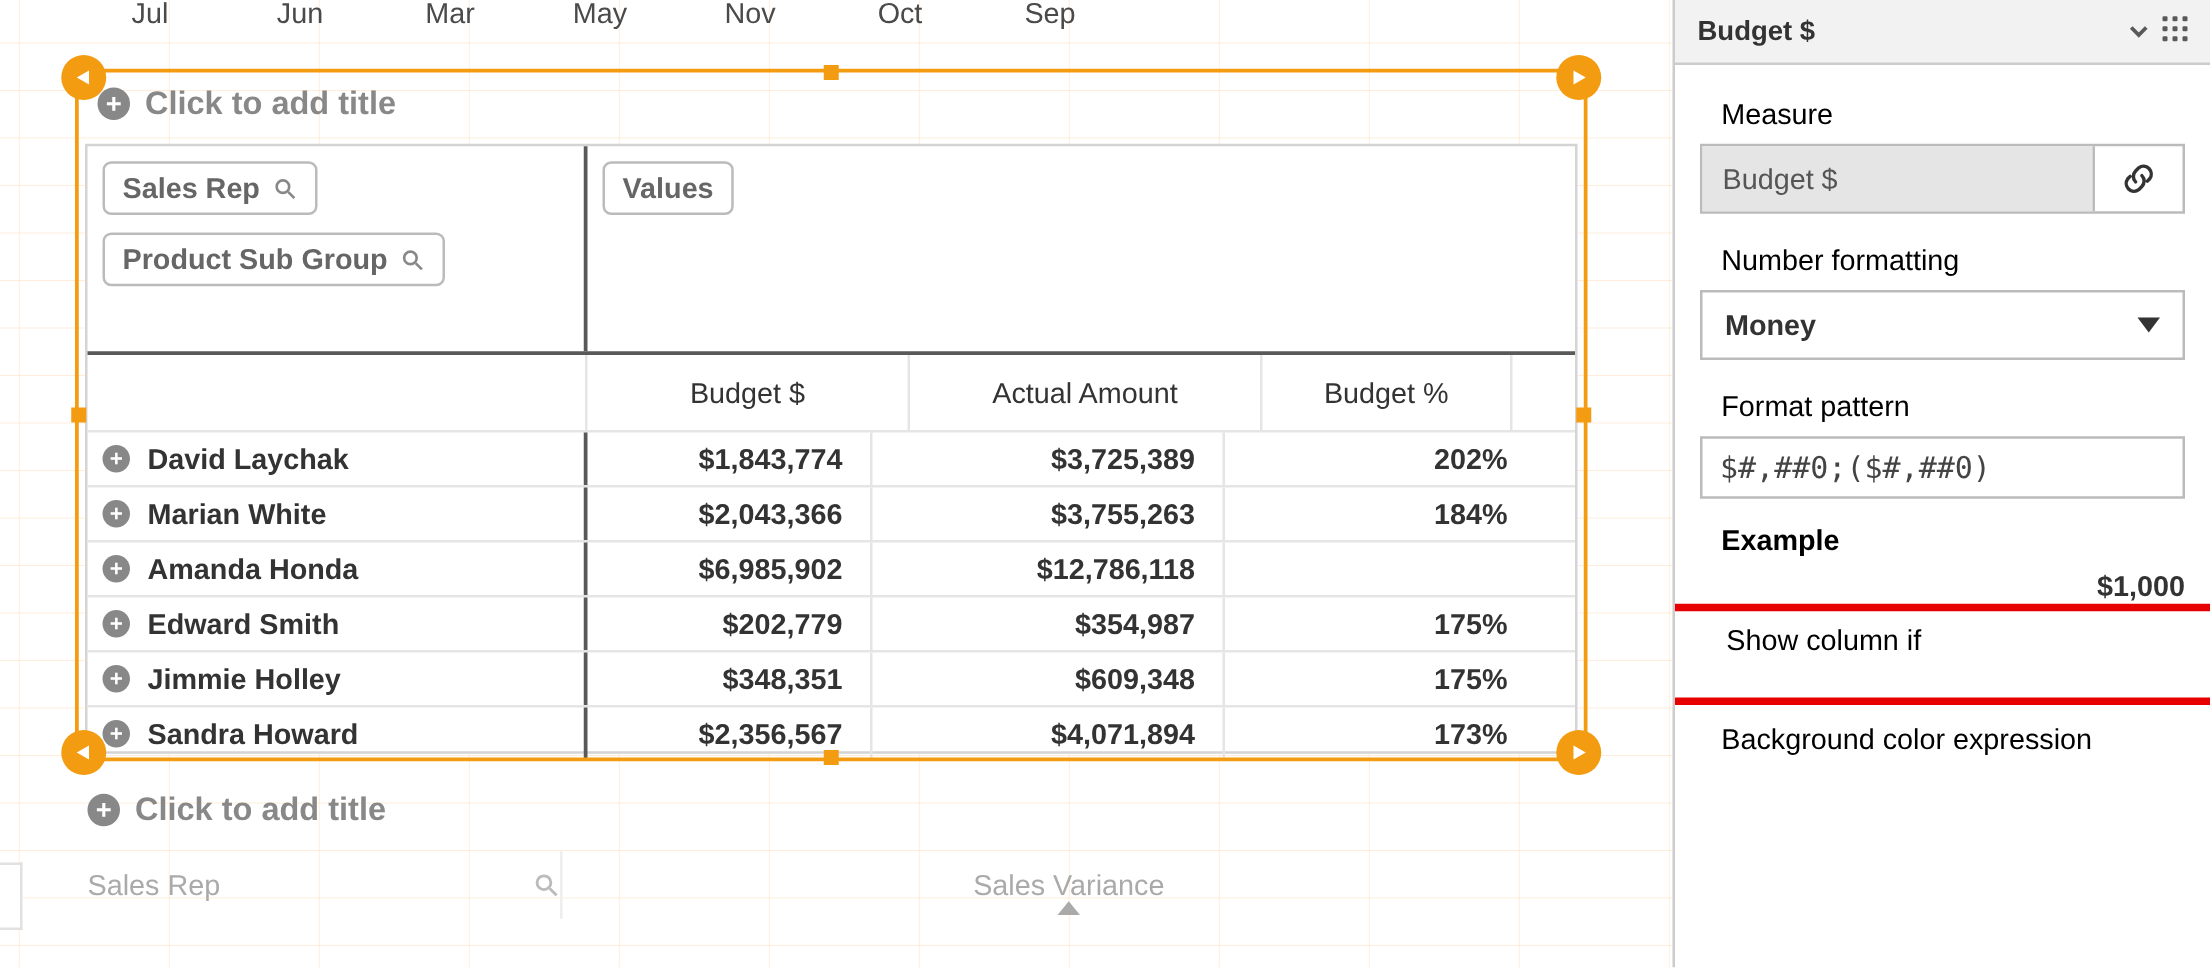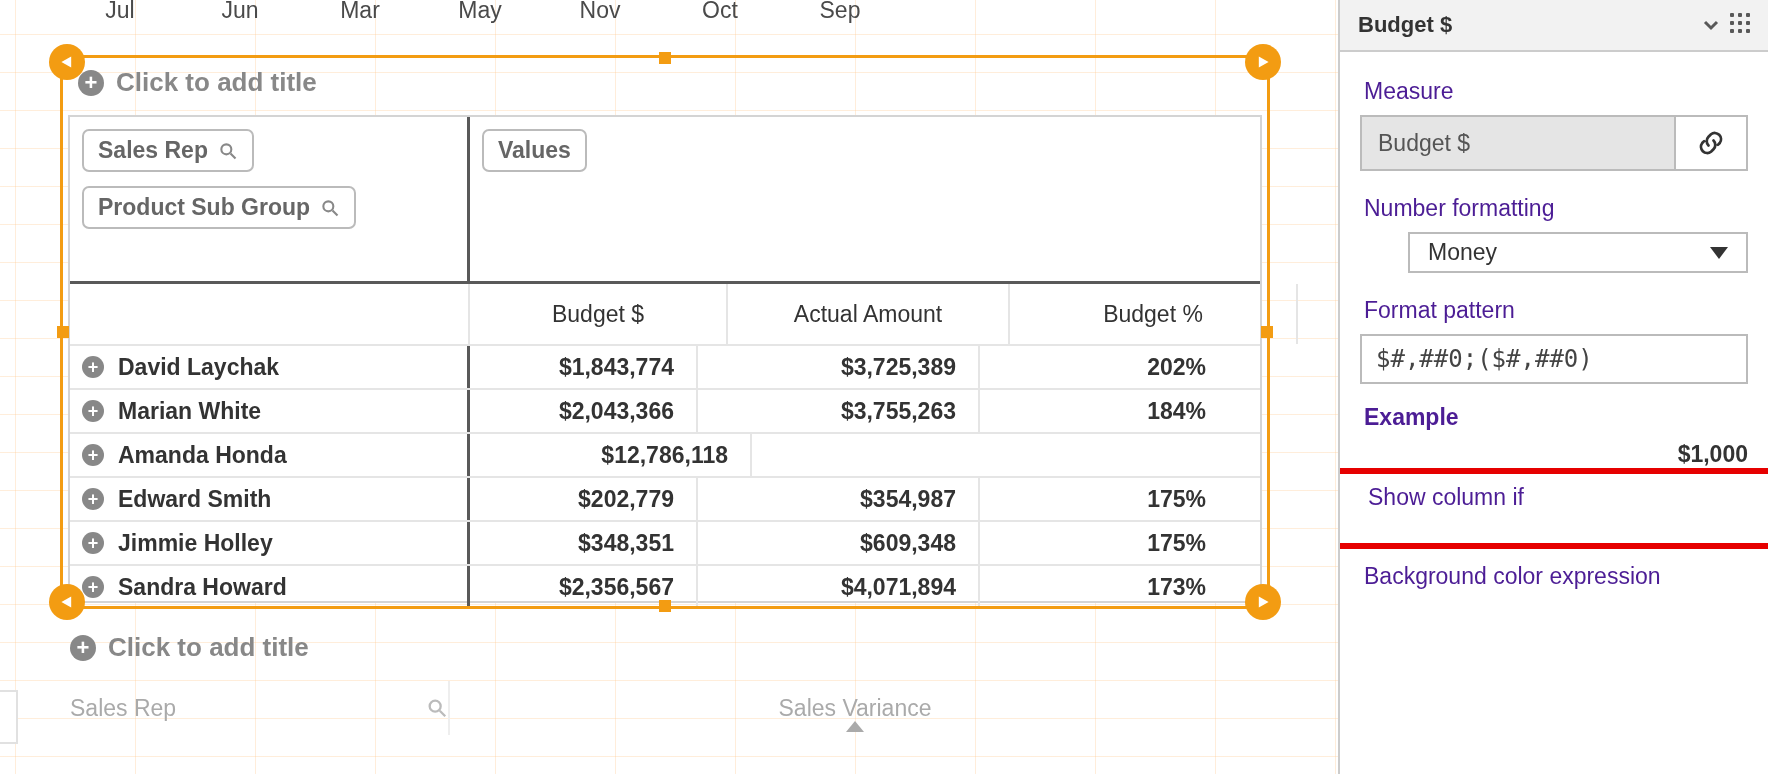--- a/index.html
+++ b/index.html
@@ -22,25 +22,25 @@
   .months span { width: 120px; text-align: center; font-weight: 400;}
 
   
   .panel { position: absolute; top: 0; right: 0; bottom: 0; width: 430px; background: #fff; border-left: 2px solid #ccc; display:flex; flex-direction:column; }
   .panel-header { height: 52px; background: #f2f2f2; border-bottom: 2px solid #ccc; display:flex; align-items:center; padding: 0 14px 0 18px; font-weight: 700; font-size: 22px; color:#333; }
   .panel-header .spacer { flex:1; }
   .chev-down { width:22px; height:22px; display:flex;align-items:center;justify-content:center; }
   .drag-dots { width:24px; height:24px; margin-left:8px; display:grid; grid-template-columns:repeat(3,4px); grid-auto-rows:4px; gap:4px; }
   .drag-dots i { background:#595959; border-radius:1px; }
   .panel-body { padding: 16px 20px; flex:1; overflow:hidden; }
-  .field-label { font-size: 23px; color:#4c1d95; margin: 10px 4px 10px; }
+  .field-label { font-size: 23px; color:#000000; margin: 10px 17px 10px; }
   .measure-row { display:flex; border:2px solid #bbb; height:56px; }
   .measure-name { flex:1; background:#e5e5e5; display:flex; align-items:center; padding:0 16px; font-size:23px; color:#555;}
   .link-btn { width:72px; display:flex; align-items:center; justify-content:center; border-left:2px solid #bbb; }
-  .select-box { border:2px solid #bbb; height:41px; display:flex; align-items:center; padding:0 18px; font-size:23px; font-weight:400;margin-left:48px; }
+  .select-box { border:2px solid #bbb; height:56px; display:flex; align-items:center; padding:0 18px; font-size:23px; font-weight:700; }
   .select-box .spacer{flex:1;}
   .tri-down{width:0;height:0;border-left:9px solid transparent;border-right:9px solid transparent;border-top:12px solid #333;}
   .text-input { border:2px solid #bbb; height:50px; display:flex; align-items:center; padding:0 14px; font-family: ui-monospace, Menlo, Consolas, monospace; font-size:24px; color:#444;}
   .example-val { text-align:right; font-weight:700; font-size:23px; margin-top:6px; }
   .redbox { border:6px solid #e60000; margin:0 -26px 0 -32px; padding: 10px 24px 22px 30px; border-radius:2px; }
   .fx-row { display:flex; border:2px solid #bbb; height:56px; }
   .fx-row .inp { flex:1; }
   .fx-row .fx-btn { width:74px; border-left:2px solid #bbb; display:flex;align-items:center;justify-content:center; color:#f68b1f; font-style:italic; font-family:"Times New Roman",serif; font-size:30px; font-weight:700;}
 
   
@@ -61,21 +61,21 @@
   
   .pivot { position:absolute; top:60px; left:8px; right:8px; bottom:6px; background:#fff; border:2px solid #d4d4d4; }
   .pivot-head { display:flex; height:167px; border-bottom:3px solid #595959;}
   .ph-left{width:400px; padding:12px; border-right:3px solid #595959; display:flex; flex-direction:column; gap:14px; align-items:flex-start;}
   .ph-right{flex:1; padding:12px;}
   .chip{border:2px solid #bbb; border-radius:7px; padding:6px 14px; display:inline-flex; align-items:center; gap:10px; color:#666; font-size:23px; font-weight:600;}
   .mag{width:20px;height:20px;}
   .colhdrs{display:flex; height:60px; }
   .colhdrs div{flex:0 0 auto; display:flex; align-items:center; justify-content:center; font-size:23px; border-right:2px solid #e5e5e5;}
   .spacer-col{width:400px; border-right:3px solid #595959;}
-  .c1{width:258px;} .c2{width:282px;} .c3{width:288px; border-right:none;}
+  .c1{width:258px;} .c2{width:282px;} .c3{width:200px; border-right:none;}
   .rows{}
   .row{display:flex; height:44px; border-top:2px solid #e5e5e5; font-size:23px; font-weight:700; color:#333;}
   .row .namecell{width:400px; display:flex; align-items:center; gap:14px; padding-left:12px; border-right:3px solid #595959;}
   .plus-sm{width:22px;height:22px;border-radius:50%;background:#888;color:#fff;display:inline-flex;align-items:center;justify-content:center;font-size:18px;line-height:0;}
   .row .num{display:flex;align-items:center;justify-content:flex-end;padding-right:22px;border-right:2px solid #e5e5e5;}
   .row .n1{width:228px;} .row .n2{width:282px;} .row .n3{width:248px; border-right:none;}
 
   
   .below { position:absolute; left:70px; top:632px; width:1190px; }
   .below .title-row{position:static; margin-bottom:18px;}
@@ -159,20 +159,21 @@
             </div>
           <div class="num n1">$2,043,366</div>
           <div class="num n2">$3,755,263</div>
           <div class="num n3">184%</div>
         </div>
         <div class="row">
           <div class="namecell">
               <span class="plus-sm">+</span>
               <span>Amanda Honda</span>
             </div>
+          <div class="num n1">$6,985,902</div>
           <div class="num n2">$12,786,118</div>
         </div>
         <div class="row">
           <div class="namecell">
               <span class="plus-sm">+</span>
               <span>Edward Smith</span>
             </div>
           <div class="num n1">$202,779</div>
           <div class="num n2">$354,987</div>
           <div class="num n3">175%</div>

